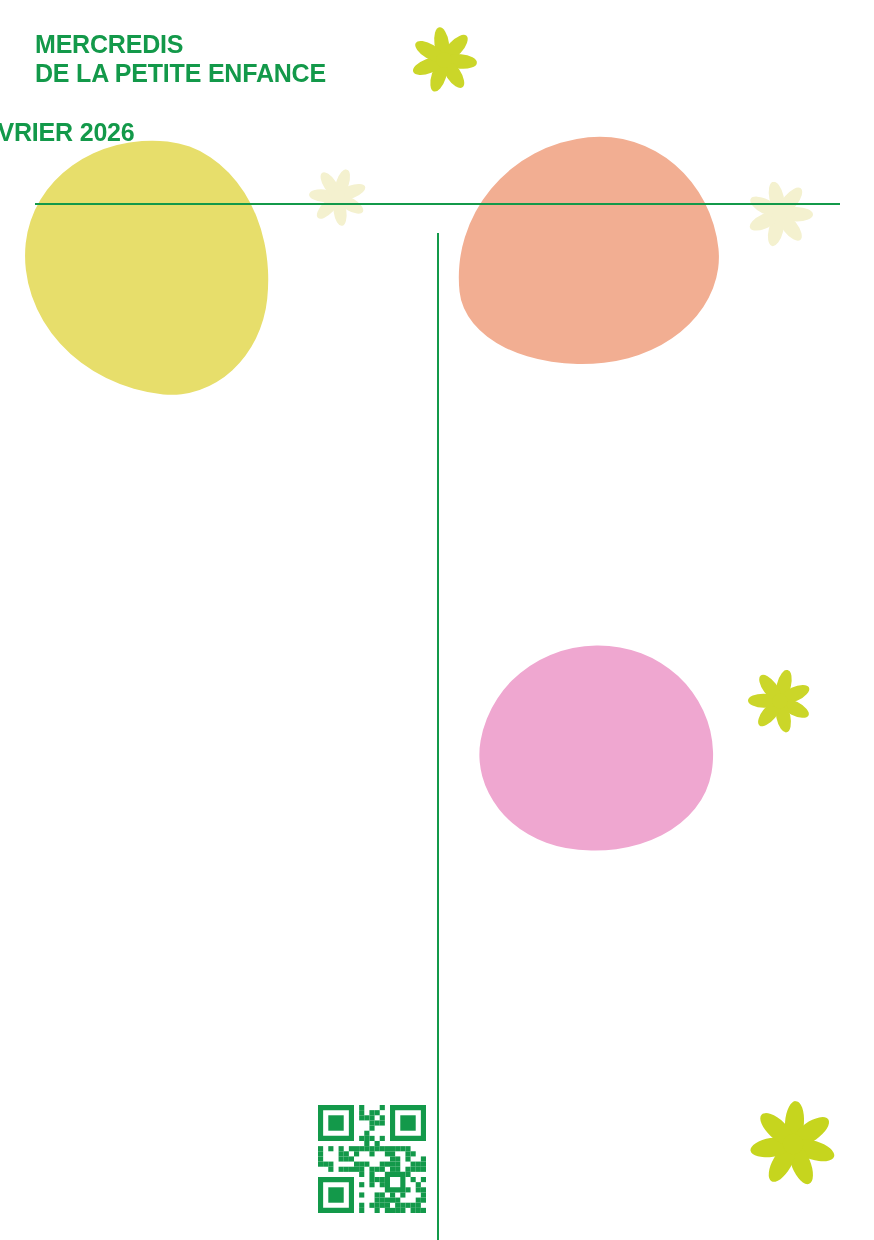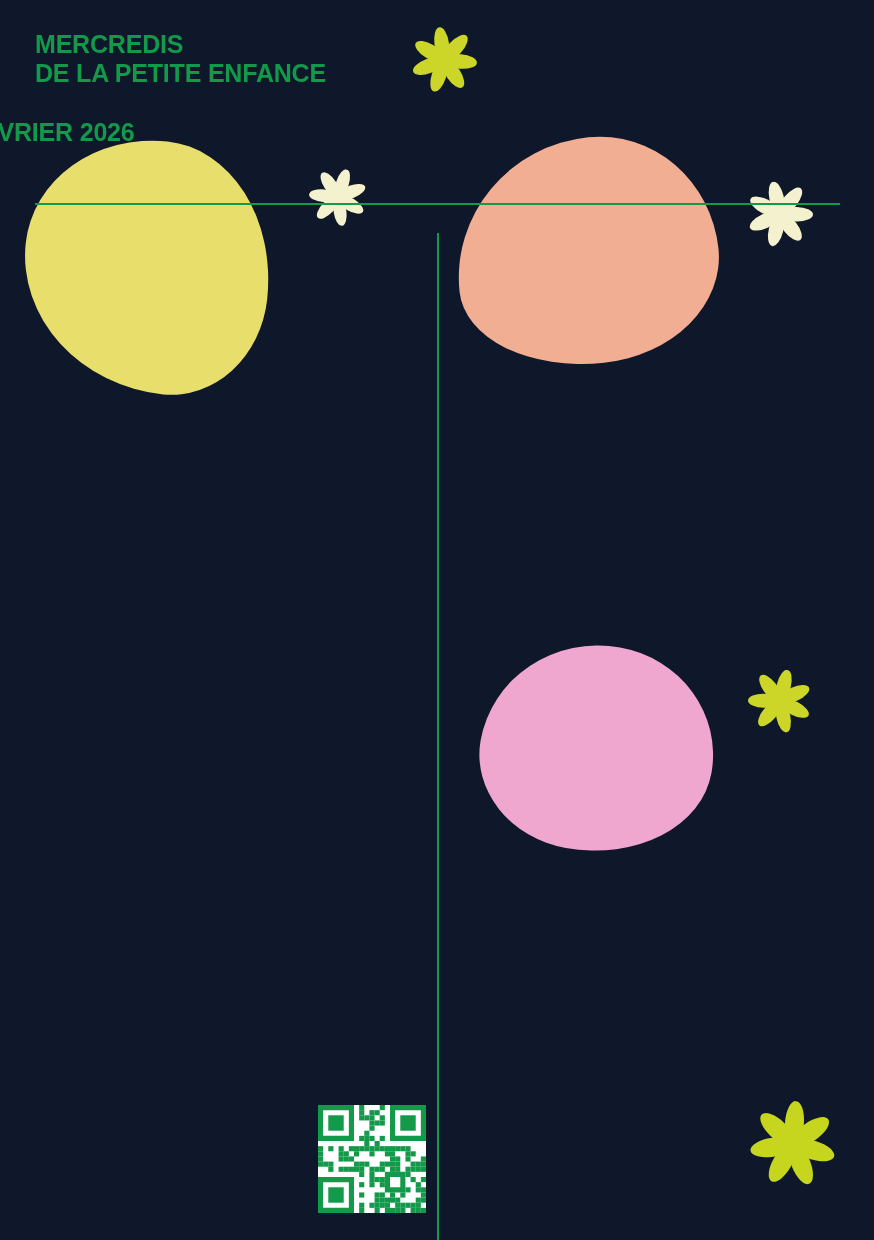--- a/index.html
+++ b/index.html
@@ -1,18 +1,18 @@
 <!DOCTYPE html>
 <html><head>
 <meta charset="utf-8">
 <style>
   html,body { margin:0; padding:0; background:#e9e9e9; }
   .page {
     position:relative; width:874px; height:1240px; margin:0 auto;
-    background:#0f172a; overflow:hidden;
+    background:#ffffff; overflow:hidden;
     font-family:"Liberation Sans","DejaVu Sans",sans-serif;
     color:#13994a;
   }
   .abs { position:absolute; }
   .pre { white-space:pre-line; }
 
   
   .doc-title { font-size:25px; font-weight:bold; line-height:1.14; letter-spacing:-0.2px; }
   .doc-date  { font-size:25px; font-weight:bold; letter-spacing:-0.2px; }
   .rule-h { background:#13994a; height:2px; }

